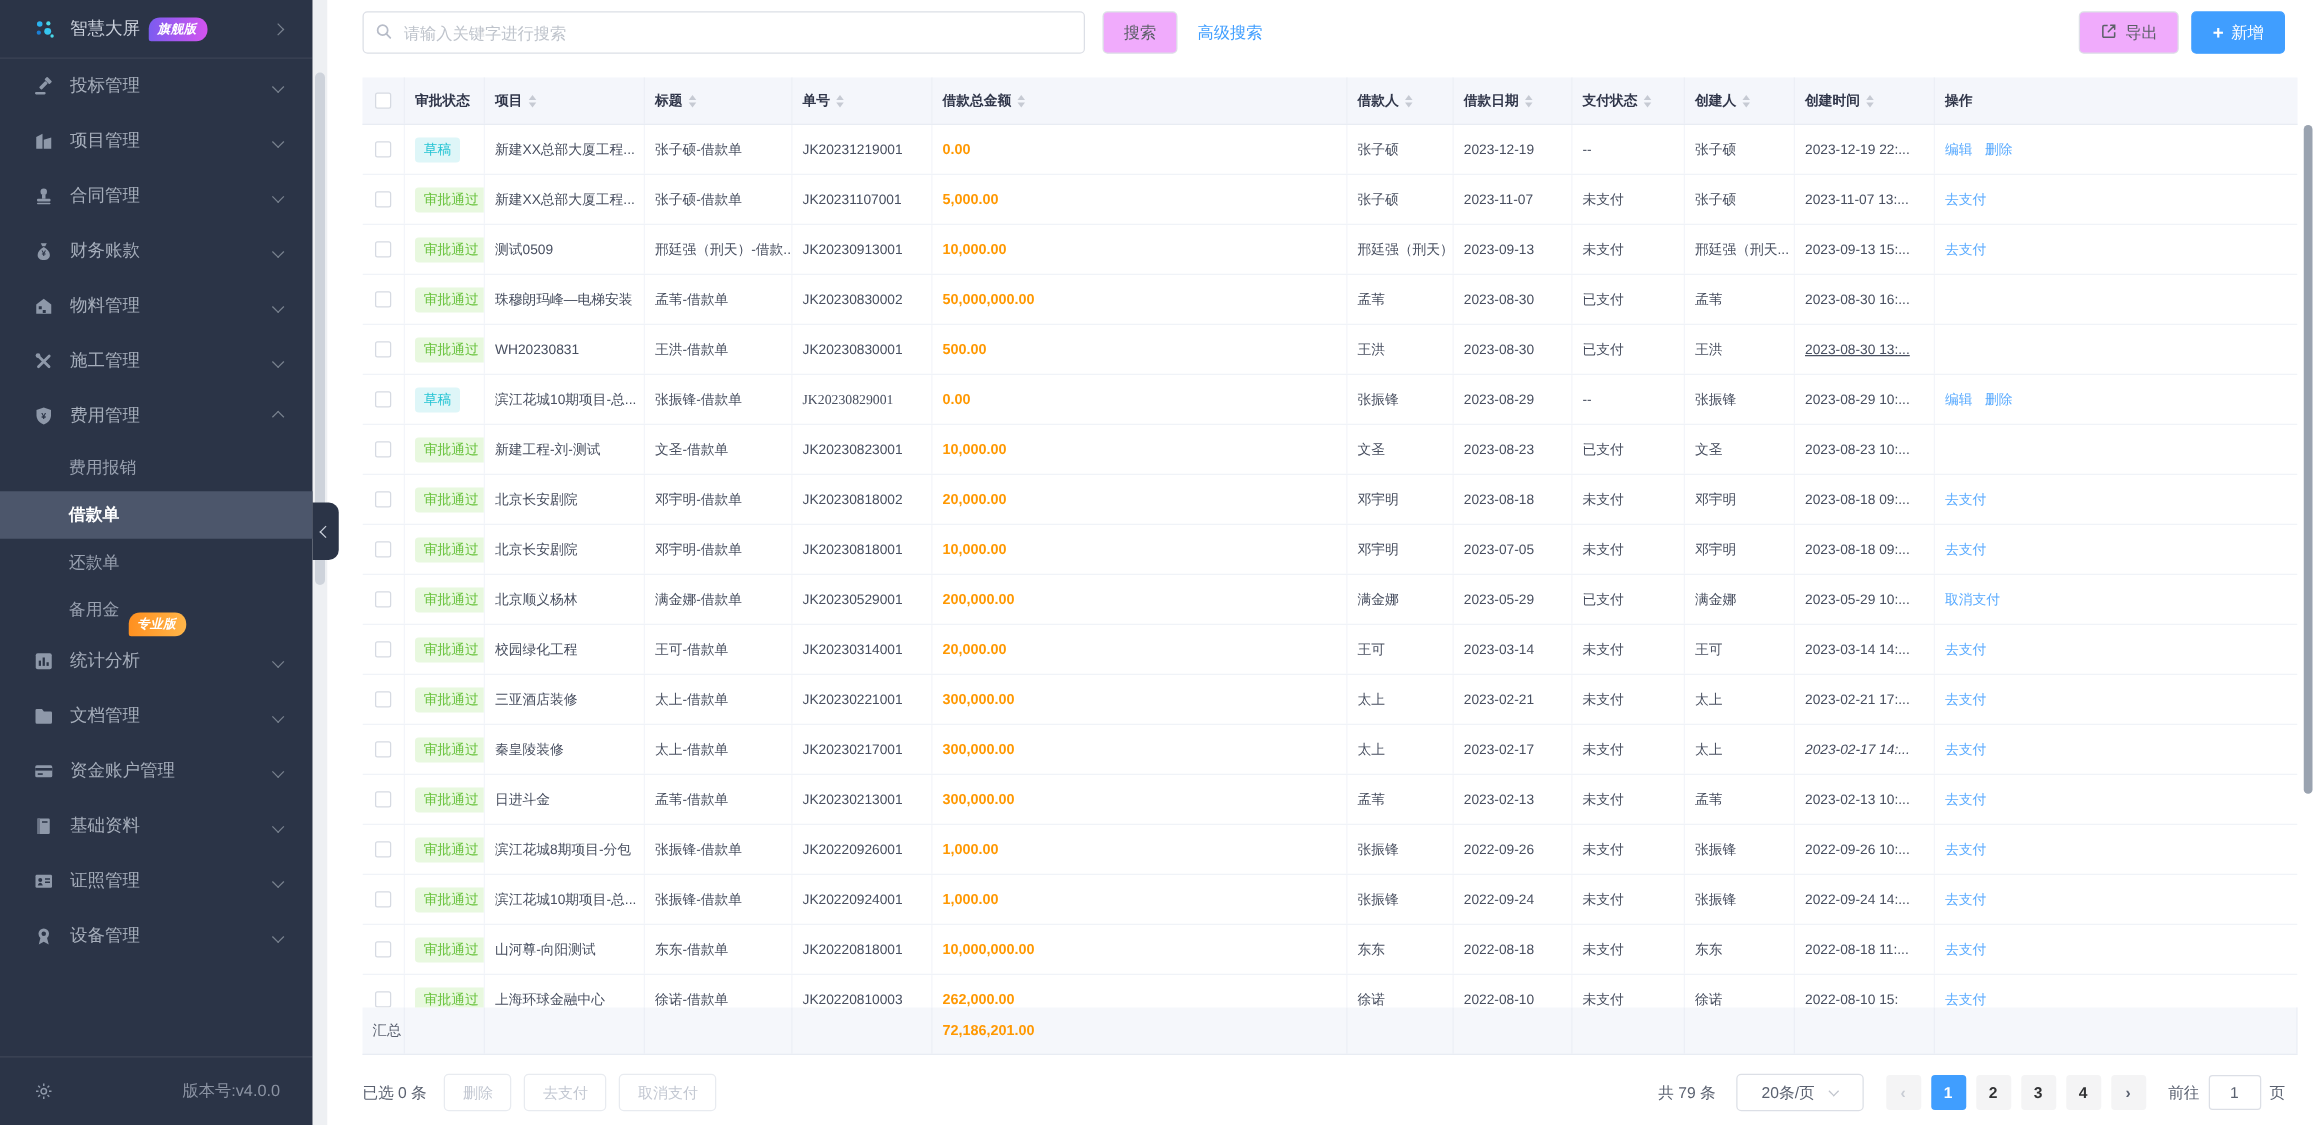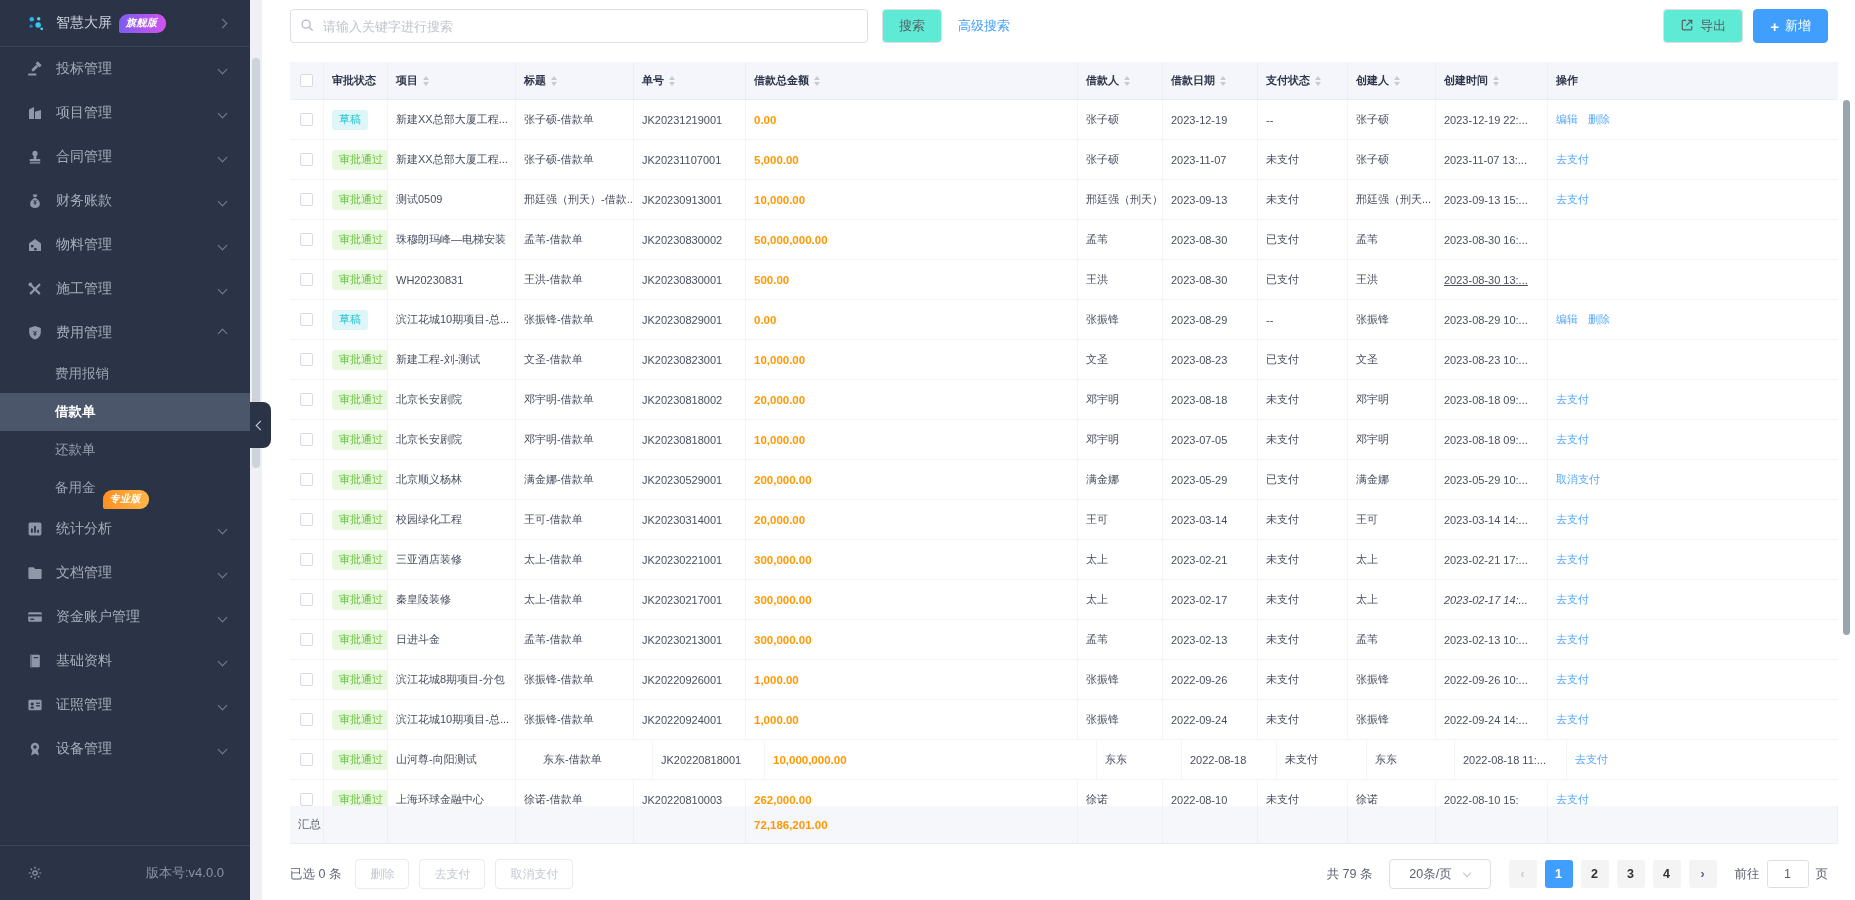--- a/index.html
+++ b/index.html
@@ -31,21 +31,21 @@
   .collapse-tab { position:absolute; left:250px; top:402px; width:21px; height:46px; background:#2b3447; border-radius:0 8px 8px 0; display:flex; align-items:center; justify-content:center; z-index:3; cursor:pointer; }
   .collapse-tab .chev { margin:0 0 0 0; border-color:#ccd2dc; transform:rotate(135deg); }
 
   
   .main { flex:1; position:relative; background:#fff; }
   .toolbar { display:flex; align-items:center; margin:9px 27px 0 28px; height:34px; }
   .search-box { position:relative; width:578px; height:34px; }
   .search-box input { width:100%; height:34px; border:1px solid #dcdfe6; border-radius:4px; padding:0 10px 0 32px; font-size:13px; color:#333; outline:none; font-family:inherit; }
   .search-box input::placeholder { color:#bfc4cc; }
   .search-box .s-icon { position:absolute; left:10px; top:9px; }
-  .btn { height:34px; border:1px solid #dcdfe6; border-radius:4px; background:#5eead4; color:#5a5e66; font-size:13px; padding:0 16px; display:inline-flex; align-items:center; gap:6px; cursor:pointer; font-family:inherit; }
+  .btn { height:34px; border:1px solid #dcdfe6; border-radius:4px; background:#f0abfc; color:#5a5e66; font-size:13px; padding:0 16px; display:inline-flex; align-items:center; gap:6px; cursor:pointer; font-family:inherit; }
   .btn-search { margin-left:14px; }
   .link-adv { margin-left:16px; color:#409eff; font-size:13px; cursor:pointer; }
   .toolbar-spacer { flex:1; }
   .btn-export { margin-right:10px; }
   .btn-primary { background:#409eff; border-color:#409eff; color:#fff; }
   .btn-primary .plus { font-size:15px; font-weight:bold; line-height:1; }
 
   
   .table-wrap { margin:19px 0 0 28px; width:1548px; position:relative; font-size:11px; }
   .thead { display:flex; height:38px; background:#f4f6fb; border-bottom:1px solid #e8ecf3; align-items:center; }
@@ -502,21 +502,21 @@
           </div>
           <div class="tr">
             <div class="td td-check" style="width: 34px;">
               <span class="cbx"></span>
             </div>
             <div class="td" style="width: 64px;">
               <span class="badge badge-draft">草稿</span>
             </div>
             <div class="td" style="width: 128px;">滨江花城10期项目-总...</div>
             <div class="td" style="width: 118px;">张振锋-借款单</div>
-            <div class="td" style="width: 112px;">JK20230829001</div>
+            <div class="td" style="width: 112px; font-family: Liberation Serif, serif;">JK20230829001</div>
             <div class="td" style="width: 332px;">
               <span class="amount">0.00</span>
             </div>
             <div class="td" style="width: 85px;">张振锋</div>
             <div class="td" style="width: 95px;">2023-08-29</div>
             <div class="td" style="width: 90px;">--</div>
             <div class="td" style="width: 88px;">张振锋</div>
             <div class="td" style="width: 112px;">2023-08-29 10:...</div>
             <div class="td" style="width: 290px;">
               <span class="row-link">编辑</span>
@@ -742,21 +742,21 @@
             </div>
           </div>
           <div class="tr">
             <div class="td td-check" style="width: 34px;">
               <span class="cbx"></span>
             </div>
             <div class="td" style="width: 64px;">
               <span class="badge badge-approved">审批通过</span>
             </div>
             <div class="td" style="width: 128px;">山河尊-向阳测试</div>
-            <div class="td" style="width: 118px; margin-left: 19px;">东东-借款单</div>
+            <div class="td" style="width: 118px;">东东-借款单</div>
             <div class="td" style="width: 112px;">JK20220818001</div>
             <div class="td" style="width: 332px;">
               <span class="amount">10,000,000.00</span>
             </div>
             <div class="td" style="width: 85px;">东东</div>
             <div class="td" style="width: 95px;">2022-08-18</div>
             <div class="td" style="width: 90px;">未支付</div>
             <div class="td" style="width: 88px;">东东</div>
             <div class="td" style="width: 112px;">2022-08-18 11:...</div>
             <div class="td" style="width: 290px;">

